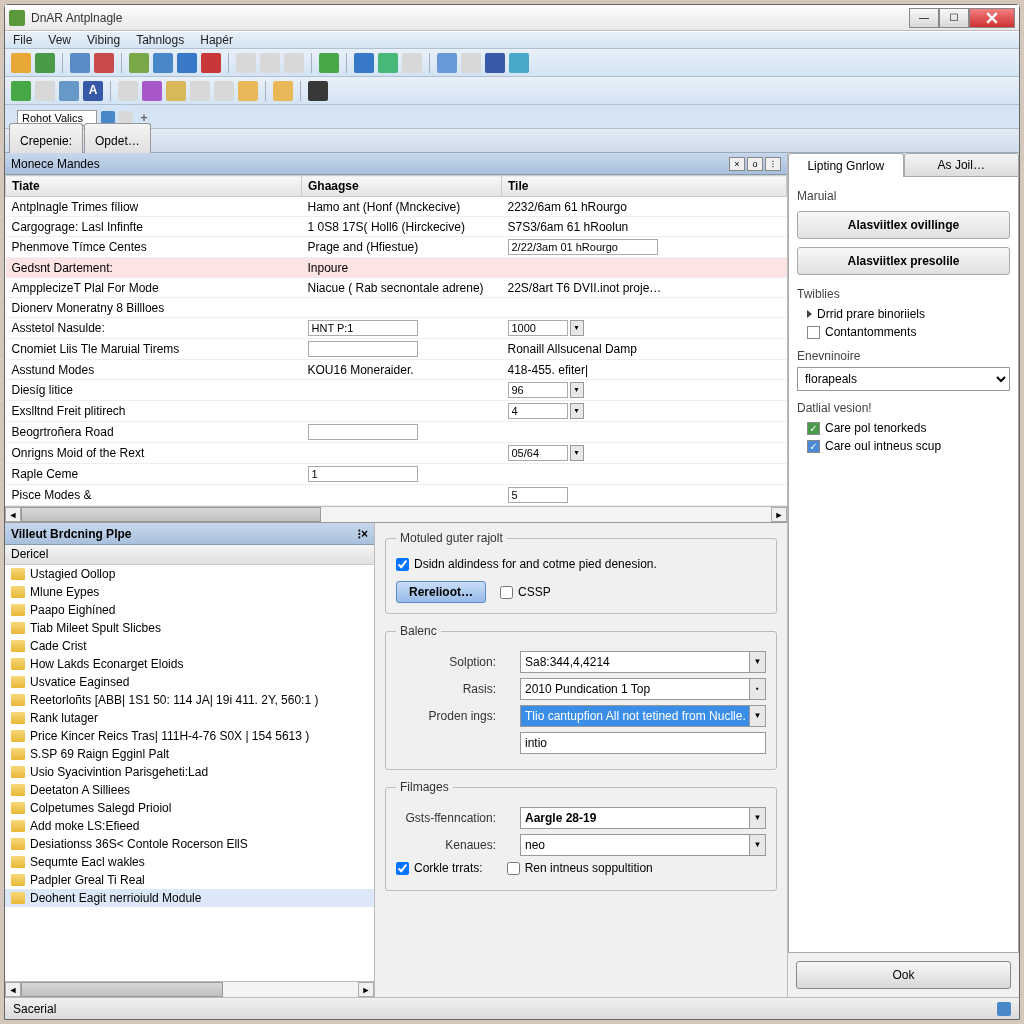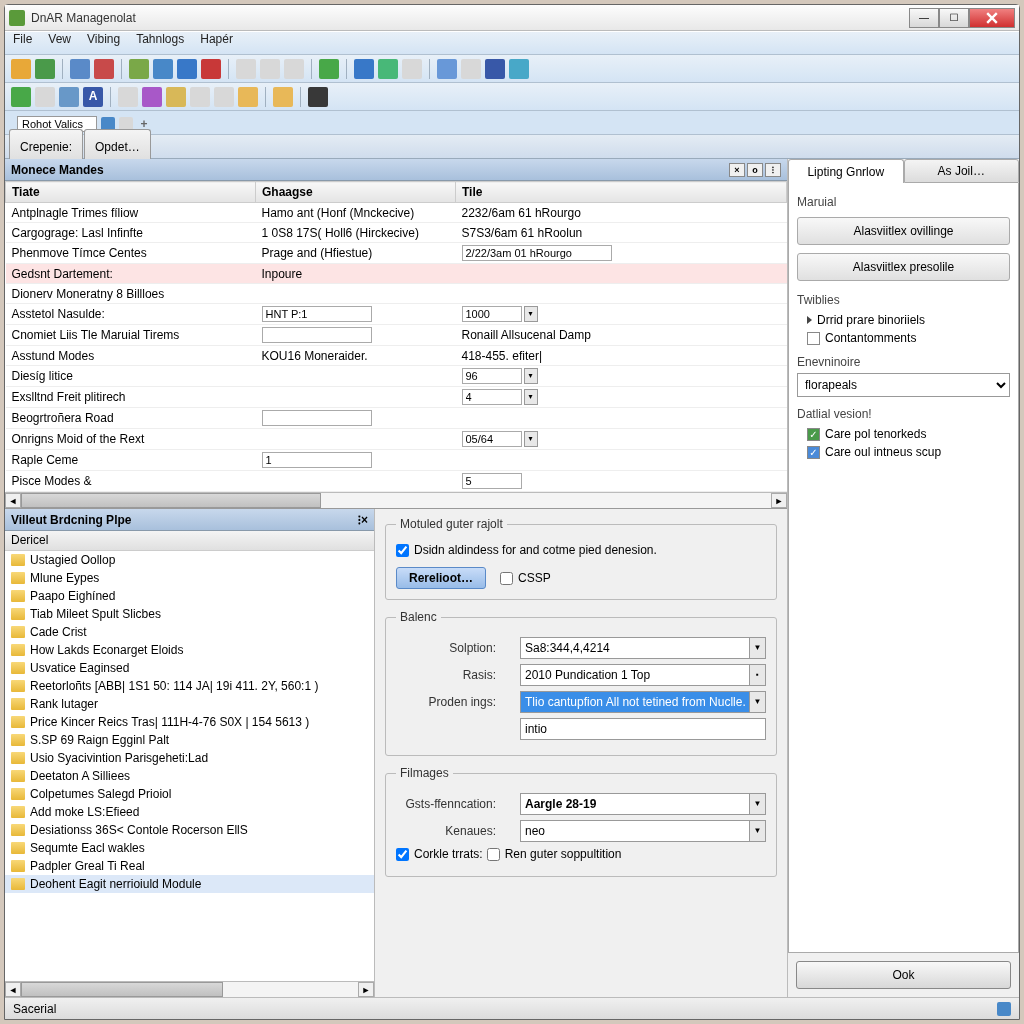--- a/index.html
+++ b/index.html
@@ -5,35 +5,35 @@
 * { box-sizing: border-box; margin: 0; padding: 0; font-family: "Segoe UI", Tahoma, sans-serif; font-size: 12px; }
 body { background: #d4c8bc; width: 1024px; height: 1024px; overflow: hidden; position: relative; }
 .window { position: absolute; top: 4px; left: 4px; right: 4px; bottom: 4px; background: #f0f0f0; border: 1px solid #666; border-radius: 4px 4px 0 0; display: flex; flex-direction: column; }
 .titlebar { height: 26px; background: linear-gradient(#fdfdfd,#e8e8e8); display: flex; align-items: center; padding: 0 4px; border-bottom: 1px solid #bbb; }
 .titlebar .icon { width: 16px; height: 16px; background: #5a9a3a; border-radius: 2px; margin-right: 6px; }
 .titlebar .title { flex: 1; color: #333; }
 .winbtns { display: flex; gap: 0; }
 .winbtn { width: 30px; height: 20px; border: 1px solid #888; display: flex; align-items: center; justify-content: center; font-size: 10px; background: linear-gradient(#f8f8f8,#d8d8d8); }
 .winbtn.close { background: linear-gradient(#f08080,#d03030); width: 46px; }
 .winbtn.close svg { width: 12px; height: 12px; }
-.menubar { height: 24px; background: linear-gradient(#e8f0f8,#d4e4f4); display: flex; align-items: flex-start; padding: 0 8px; gap: 16px; border-bottom: 1px solid #b0c0d0; border-top: 1px solid #fff; }
+.menubar { height: 18px; background: linear-gradient(#e8f0f8,#d4e4f4); display: flex; align-items: center; padding: 0 8px; gap: 16px; border-bottom: 1px solid #b0c0d0; border-top: 1px solid #fff; }
 .menubar span { color: #222; cursor: default; }
 .toolbar { height: 28px; background: linear-gradient(#e8f0f8,#d4e4f4); display: flex; align-items: center; padding: 0 6px; gap: 4px; border-bottom: 1px solid #b0c0d0; }
 .tbicon { width: 20px; height: 20px; border-radius: 2px; display: inline-block; }
 .tbsep { width: 1px; height: 20px; background: #a0b0c0; margin: 0 3px; }
 .tabstrip { height: 24px; background: #d4e4f4; display: flex; align-items: flex-end; padding: 0 4px; gap: 2px; border-bottom: 1px solid #b0c0d0; }
 .tabstrip .tab { height: 20px; padding: 2px 8px; display: flex; align-items: center; gap: 4px; }
 .tabstrip .tab input { height: 16px; width: 80px; font-size: 11px; padding: 0 4px; border: 1px solid #999; }
 .tabstrip .plus { width: 14px; height: 14px; display: flex; align-items: center; justify-content: center; color: #666; font-weight: bold; }
 .subtabs { height: 24px; background: linear-gradient(#e4ecf4,#cfdcec); display: flex; align-items: center; gap: 1px; padding-left: 4px; border-bottom: 1px solid #9ab; }
 .subtab { height: 36px; padding: 2px 10px; background: linear-gradient(#f4f4f4,#dcdcdc); border: 1px solid #999; border-bottom: none; border-radius: 3px 3px 0 0; display: flex; align-items: center; }
 .body { flex: 1; display: flex; overflow: hidden; }
 .left { flex: 1; display: flex; flex-direction: column; overflow: hidden; }
 .grid-wrap { flex: 0 0 340px; display: flex; flex-direction: column; border-bottom: 1px solid #999; }
-.grid-header { height: 22px; background: linear-gradient(#c8d8ec,#a8c0dc); display: flex; align-items: center; padding: 0 6px; font-weight: bold; border-bottom: 1px solid #89a; }
+.grid-header { height: 22px; background: linear-gradient(#c8d8ec,#a8c0dc); display: flex; align-items: center; padding: 0 6px; font-weight: normal; border-bottom: 1px solid #89a; }
 .grid-header .spacer { flex: 1; }
 .grid-header .hbtn { width: 16px; height: 14px; border: 1px solid #888; background: #f0f0f0; margin-left: 2px; font-size: 9px; text-align: center; line-height: 12px; }
 .grid { flex: 1; overflow: auto; background: #fff; }
 table { width: 100%; border-collapse: collapse; }
 th { background: linear-gradient(#f8f8f8,#e4e4e4); border: 1px solid #ccc; text-align: left; padding: 3px 6px; font-weight: bold; }
 td { border-bottom: 1px solid #eee; padding: 2px 6px; height: 20px; }
 td input[type=text] { border: 1px solid #aaa; padding: 1px 3px; font-size: 11px; }
 .row-pink td { background: #fde4e4; }
 .stepper { display: inline-flex; align-items: center; }
 .stepper input { width: 60px; }
@@ -63,38 +63,38 @@
 .btn.blue { background: linear-gradient(#c8dcf8,#98bce8); border-color: #5a8ac8; font-weight: bold; }
 .drop { display: inline-flex; align-items: center; }
 .drop .arrow { width: 16px; height: 22px; border: 1px solid #999; border-left: none; background: #e8e8e8; text-align: center; font-size: 8px; line-height: 20px; }
 .right { width: 232px; background: #f0f0f0; border-left: 1px solid #bbb; display: flex; flex-direction: column; }
 .right-tabs { display: flex; height: 24px; }
 .right-tab { flex: 1; background: linear-gradient(#f4f4f4,#dcdcdc); border: 1px solid #aaa; display: flex; align-items: center; justify-content: center; border-radius: 3px 3px 0 0; }
 .right-tab.active { background: #fff; border-bottom: none; }
 .right-body { flex: 1; padding: 8px; background: #fff; border: 1px solid #aaa; border-top: none; overflow: auto; display: flex; flex-direction: column; }
 .right-body .section-title { color: #444; margin: 4px 0; }
 .right-body select { width: 100%; border: 2px solid #4ab8c0; padding: 3px; background: #fff; }
-.right-body .wbtn { width: 100%; margin: 4px 0; padding: 6px; background: linear-gradient(#f8f8f8,#e0e0e0); border: 1px solid #aaa; border-radius: 3px; }
+.right-body .wbtn { width: 100%; margin: 4px 0; padding: 6px; background: linear-gradient(#f8f8f8,#e0e0e0); border: 1px solid #aaa; border-radius: 3px; font-weight: bold; }
 .right-body .sub { margin-left: 10px; display: flex; align-items: center; gap: 5px; padding: 2px 0; }
 .tri { display: inline-block; width: 0; height: 0; border-top: 4px solid transparent; border-bottom: 4px solid transparent; border-left: 5px solid #444; }
 .chkbox { width: 13px; height: 13px; border: 1px solid #888; background: #fff; display: inline-flex; align-items: center; justify-content: center; font-size: 10px; }
 .chkbox.g { background: #4a9a4a; color: #fff; }
 .chkbox.b { background: #4a8ad8; color: #fff; }
 .right-footer { padding: 8px; }
 .right-footer .btn { width: 100%; padding: 6px; }
 .statusbar { height: 22px; background: linear-gradient(#f0f0f0,#dcdcdc); border-top: 1px solid #bbb; display: flex; align-items: center; padding: 0 8px; }
 .statusbar .spacer { flex: 1; }
 </style>
 </head>
 <body>
 
 <div class="window">
   <div class="titlebar">
     <span class="icon"></span>
-    <span class="title">DnAR Managenolat</span>
+    <span class="title">DnAR Antplnagle</span>
     <div class="winbtns">
       <div class="winbtn">—</div>
       <div class="winbtn">☐</div>
       <div class="winbtn close">
           <svg viewBox="0 0 10 10">
             <path d="M1 1 L9 9 M9 1 L1 9" stroke="#fff" stroke-width="2"></path>
           </svg>
         </div>
     </div>
   </div>
@@ -175,21 +175,21 @@
           <span>Monece Mandes</span>
           <span class="spacer"></span>
           <span class="hbtn">×</span>
           <span class="hbtn">o</span>
           <span class="hbtn">⁝</span>
         </div>
         <div class="grid">
           <table>
             <thead>
                 <tr>
-              <th style="width:250px">Tiate</th>
+              <th style="width:296px">Tiate</th>
               <th style="width:200px">Ghaagse</th>
               <th>Tile</th>
             </tr>
               </thead>
             <tbody id="grid-body">
                 <tr>
                   <td>Antplnagle Trimes fíliow</td>
                   <td>Hamo ant (Honf (Mnckecive)</td>
                   <td>2232/6am 61 hRourgo</td>
                 </tr>
@@ -200,20 +200,25 @@
                 </tr>
                 <tr>
                   <td>Phenmove Tímce Centes</td>
                   <td>Prage and (Hfiestue)</td>
                   <td><input type="text" value="2/22/3am 01 hRourgo" style="width: 150px;"></td>
                 </tr>
                 <tr class="row-pink">
                   <td>Gedsnt Dartement:</td>
                   <td>Inpoure</td>
                   <td></td>
+                </tr>
+                <tr>
+                  <td>AmpplecizeT Plal For Mode</td>
+                  <td>Niacue ( Rab secnontale adrene)</td>
+                  <td>22S/8art T6 DVII.inot proje…</td>
                 </tr>
                 <tr>
                   <td>Dionerv Moneratny 8 Billloes</td>
                   <td></td>
                   <td></td>
                 </tr>
                 <tr>
                   <td>Asstetol Nasulde:</td>
                   <td><input type="text" value="HNT P:1" style="width: 110px;"></td>
                   <td><span class="stepper">
@@ -432,28 +437,28 @@
                   <span class="arrow">▼</span>
                 </div>
             </div>
             <div class="fr">
               <label>Kenaues:</label>
               <div class="drop" style="flex:1">
                   <input type="text" style="flex: 1 1 0%;" value="neo">
                   <span class="arrow">▼</span>
                 </div>
             </div>
-            <div class="fr" style="gap:4px">
+            <div class="fr" style="gap:24px">
               <div class="chk">
                   <input type="checkbox" checked="" style="">
                   <span>Corkle trrats:</span>
                 </div>
               <div class="chk">
                   <input type="checkbox" style="">
-                  <span>Ren guter soppultition</span>
+                  <span>Ren intneus soppultition</span>
                 </div>
             </div>
           </fieldset>
         </div>
       </div>
     </div>
 
     <div class="right">
       <div class="right-tabs">
         <div class="right-tab active">Lipting Gnrlow</div>

